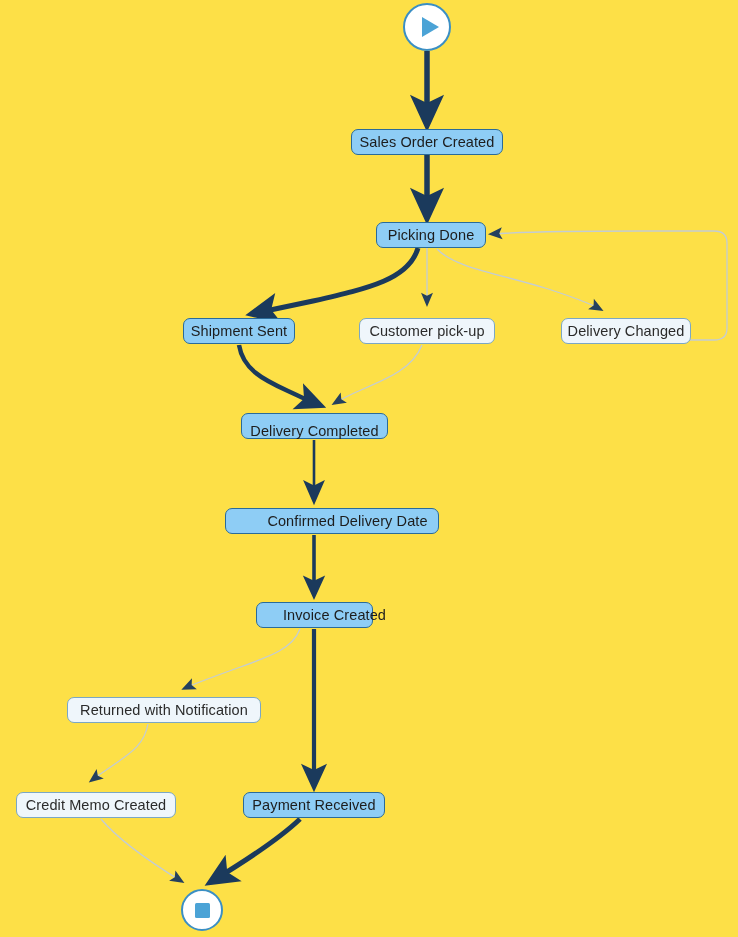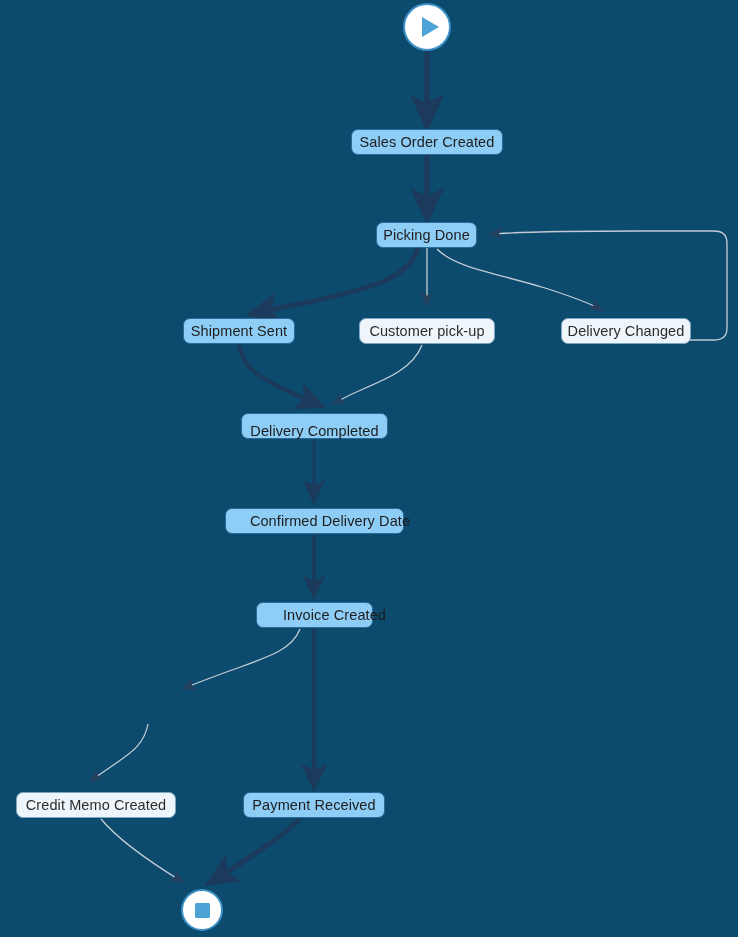--- a/index.html
+++ b/index.html
@@ -8,21 +8,21 @@
     padding: 0;
     background: #ffffff;
   }
   body {
     font-family: "Liberation Sans", sans-serif;
   }
   #canvas {
     position: relative;
     width: 738px;
     height: 937px;
-    background: #0c4a6e;
+    background: #fde047;
     overflow: hidden;
   }
   #edge-layer {
     position: absolute;
     left: 0;
     top: 0;
     width: 738px;
     height: 937px;
     pointer-events: none;
   }
@@ -140,48 +140,51 @@
   </div>
 
   <div class="terminal end" style="left:181px; top:889px;">
     <div class="stop-glyph"></div>
   </div>
 
   <div class="node primary" style="left:351px; top:129px; width:152px;">
     <span>Sales Order Created</span>
   </div>
 
-  <div class="node primary" style="left:376px; top:222px; width:101px;text-align:center;">
+  <div class="node primary" style="left:376px; top:222px; width:110px;text-align:center;">
     <span>Picking Done</span>
   </div>
 
   <div class="node faded" style="left:359px; top:318px; width:136px;">
     <span>Customer pick-up</span>
   </div>
 
   <div class="node primary" style="left:183px; top:318px; width:112px;">
     <span>Shipment Sent</span>
   </div>
 
   <div class="node faded" style="left:549px; top:318px; width:130px;margin-left:12px;">
     <span>Delivery Changed</span>
   </div>
 
   <div class="node primary" style="left:241px; top:413px; width:147px;align-items:flex-end;">
     <span>Delivery Completed</span>
   </div>
 
-  <div class="node primary" style="left:225px; top:508px; width:179px;padding-left:31px;">
+  <div class="node primary" style="left:225px; top:508px; width:214px;padding-left:31px;">
     <span>Confirmed Delivery Date</span>
   </div>
 
   <div class="node primary" style="left:256px; top:602px; width:117px;padding-left:40px;">
     <span>Invoice Created</span>
   </div>
 
+  <div class="node faded" style="left:67px; top:697px; width:194px;">
+    <span>Returned with Notification</span>
+  </div>
 
   <div class="node faded" style="left:16px; top:792px; width:160px;">
     <span>Credit Memo Created</span>
   </div>
 
   <div class="node primary" style="left:243px; top:792px; width:142px;">
     <span>Payment Received</span>
   </div>
 
 </div>

